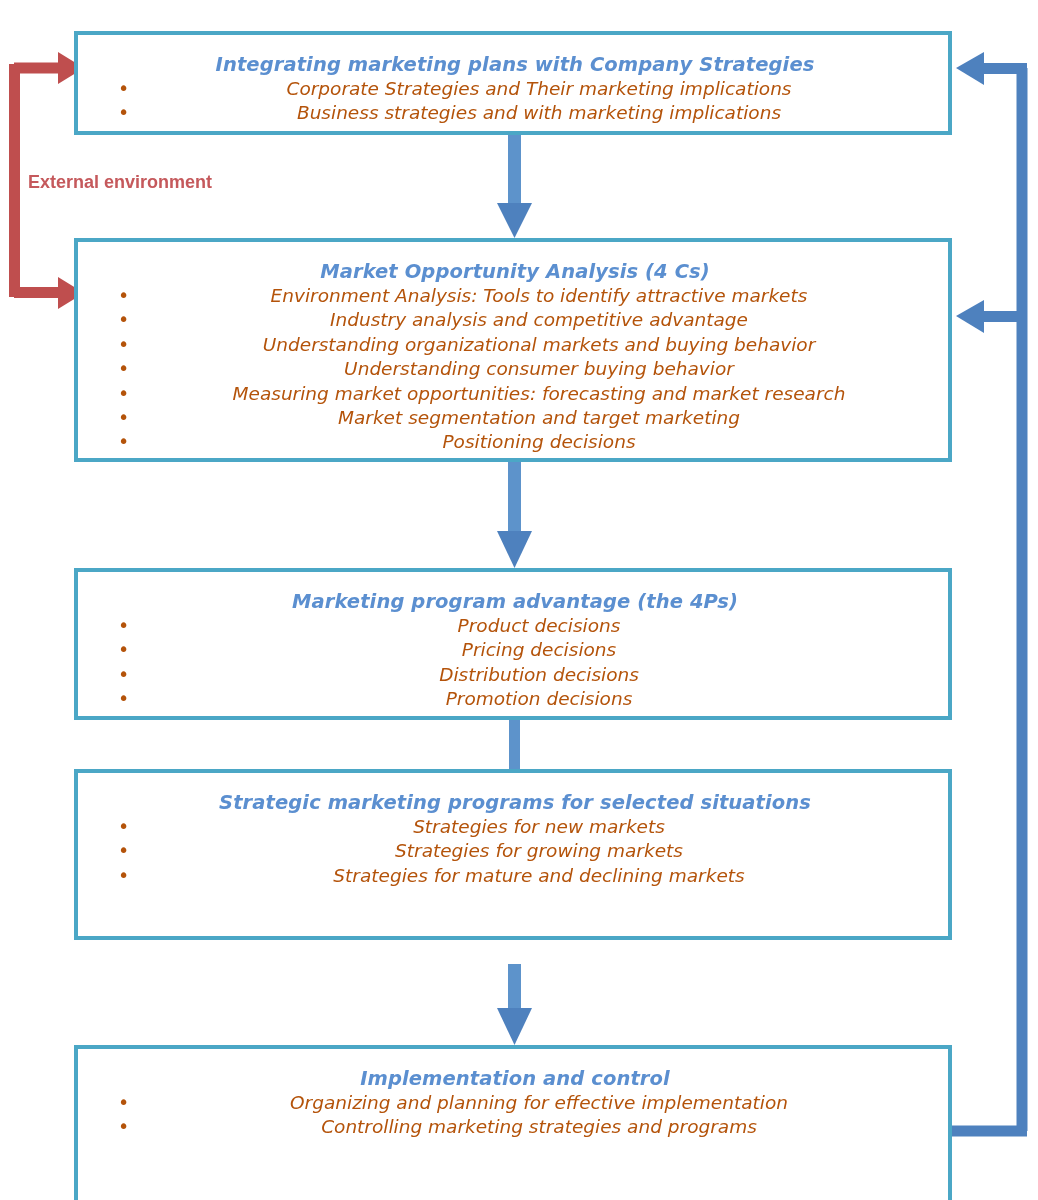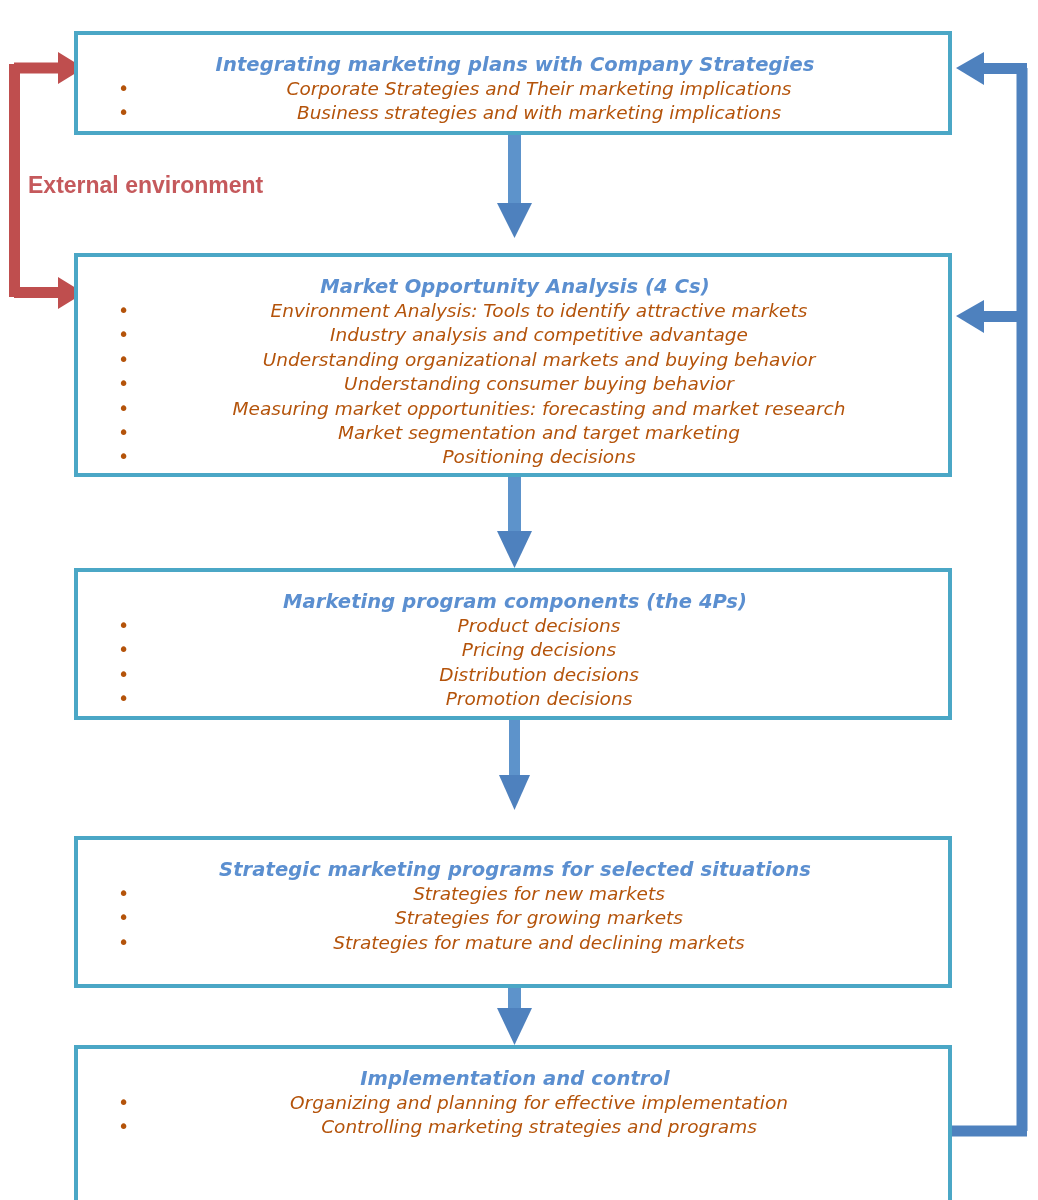--- a/index.html
+++ b/index.html
@@ -62,21 +62,21 @@
     color: #B4530A;
   }
 
   
   #ext-env-label {
     position: absolute;
     left: 28px;
     top: 172px;
     font-family: "Liberation Sans", sans-serif;
     font-weight: bold;
-    font-size: 23px;
+    font-size: 18px;
     color: #C5595C;
     white-space: nowrap;
   }
 
   
   #arrows {
     position: absolute;
     left: 0;
     top: 0;
     width: 1038px;
@@ -143,44 +143,44 @@
   <div id="ext-env-label">External environment</div>
 
   <div class="box" style="left:74px; top:31px; width:878px; height:104px;">
     <div class="box-title">Integrating marketing plans with Company Strategies</div>
     <ul class="bullets">
       <li>Corporate Strategies and Their marketing implications</li>
       <li>Business strategies and with marketing implications</li>
     </ul>
   </div>
 
-  <div class="box" style="left:74px; top:238px; width:878px; height:224px;margin-top:15px;">
+  <div class="box" style="left:74px; top:238px; width:878px; height:224px;">
     <div class="box-title">Market Opportunity Analysis (4 Cs)</div>
     <ul class="bullets">
       <li>Environment Analysis: Tools to identify attractive markets</li>
       <li>Industry analysis and competitive advantage</li>
       <li>Understanding organizational markets and buying behavior</li>
       <li>Understanding consumer buying behavior</li>
       <li>Measuring market opportunities: forecasting and market research</li>
       <li>Market segmentation and target marketing</li>
       <li>Positioning decisions</li>
     </ul>
   </div>
 
   <div class="box" style="left:74px; top:568px; width:878px; height:152px;">
-    <div class="box-title">Marketing program components (the 4Ps)</div>
+    <div class="box-title">Marketing program advantage (the 4Ps)</div>
     <ul class="bullets">
       <li>Product decisions</li>
       <li>Pricing decisions</li>
       <li>Distribution decisions</li>
       <li>Promotion decisions</li>
     </ul>
   </div>
 
-  <div class="box" style="left:74px; top:836px; width:878px; height:152px;">
+  <div class="box" style="left:74px; top:769px; width:878px; height:171px;">
     <div class="box-title">Strategic marketing programs for selected situations</div>
     <ul class="bullets">
       <li>Strategies for new markets</li>
       <li>Strategies for growing markets</li>
       <li>Strategies for mature and declining markets</li>
     </ul>
   </div>
 
   <div class="box" style="left:74px; top:1045px; width:878px; height:172px;">
     <div class="box-title">Implementation and control</div>

